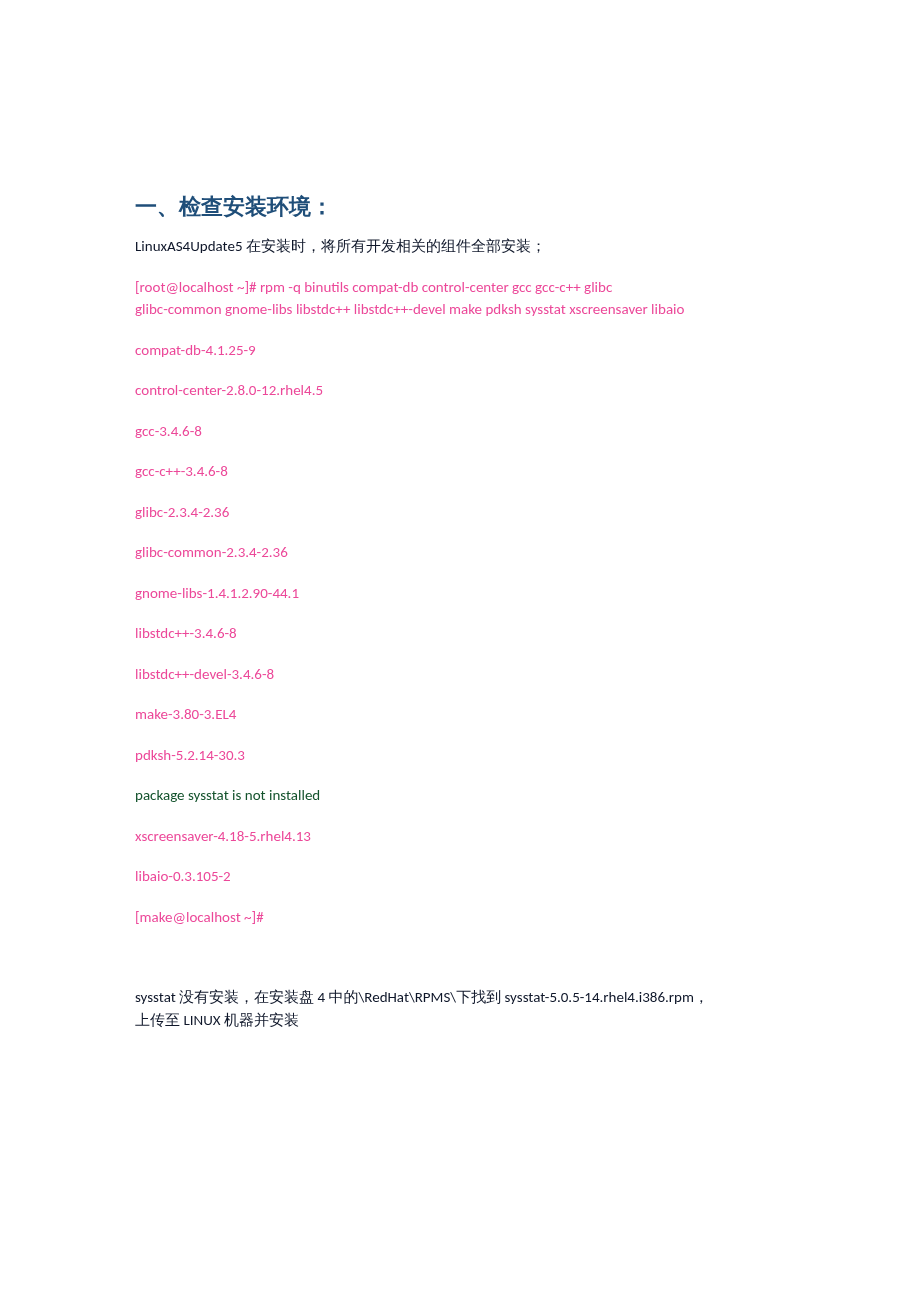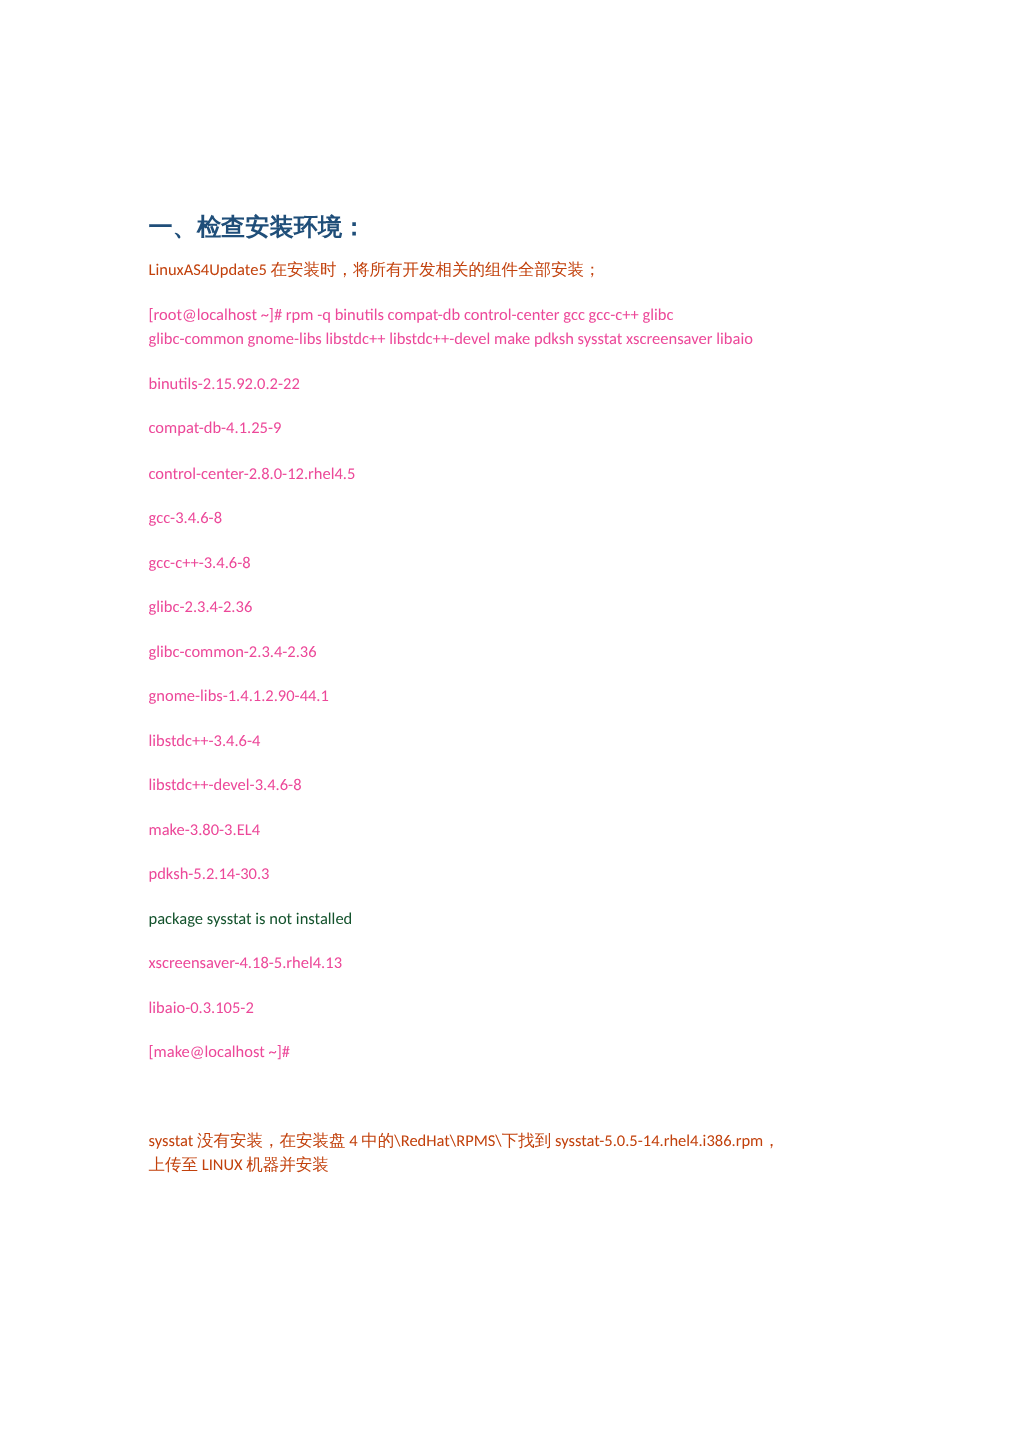--- a/index.html
+++ b/index.html
@@ -18,21 +18,21 @@
     line-height: 1.5;
   }
   .heading {
     color: #1f4e79;
     font-size: 22px;
     font-weight: bold;
     margin-bottom: 12px;
     font-family: "Microsoft YaHei", Arial, sans-serif;
   }
   .body-text {
-    color: #c2410c;
+    color: #0f172a;
     margin-bottom: 18px;
     font-family: "Calibri", "Microsoft YaHei", Arial, sans-serif;
   }
   .term-block {
     margin-bottom: 18px;
   }
   .term-line {
     display: block;
     margin-bottom: 18px;
     font-family: "Calibri", Arial, sans-serif;
@@ -48,29 +48,28 @@
 
   <div class="heading">一、检查安装环境：</div>
 
   <div class="body-text">LinuxAS4Update5 在安装时，将所有开发相关的组件全部安装；</div>
 
   <div class="term-block">
     <span class="green">[root@localhost ~]# rpm -q binutils compat-db control-center gcc gcc-c++ glibc</span><br>
     <span class="green">glibc-common gnome-libs libstdc++ libstdc++-devel make pdksh sysstat xscreensaver libaio</span>
   </div>
 
-  <span class="term-line green">binutils-2.15.92.0.2-22</span>
   <span class="term-line green">compat-db-4.1.25-9</span>
   <span class="term-line green">control-center-2.8.0-12.rhel4.5</span>
   <span class="term-line green">gcc-3.4.6-8</span>
   <span class="term-line green">gcc-c++-3.4.6-8</span>
   <span class="term-line green">glibc-2.3.4-2.36</span>
   <span class="term-line green">glibc-common-2.3.4-2.36</span>
   <span class="term-line green">gnome-libs-1.4.1.2.90-44.1</span>
-  <span class="term-line green">libstdc++-3.4.6-4</span>
+  <span class="term-line green">libstdc++-3.4.6-8</span>
   <span class="term-line green">libstdc++-devel-3.4.6-8</span>
   <span class="term-line green">make-3.80-3.EL4</span>
   <span class="term-line green">pdksh-5.2.14-30.3</span>
 
   <span class="term-line red">package sysstat is not installed</span>
 
   <span class="term-line green">xscreensaver-4.18-5.rhel4.13</span>
   <span class="term-line green">libaio-0.3.105-2</span>
 
   <span class="term-line green">[make@localhost ~]#</span>

